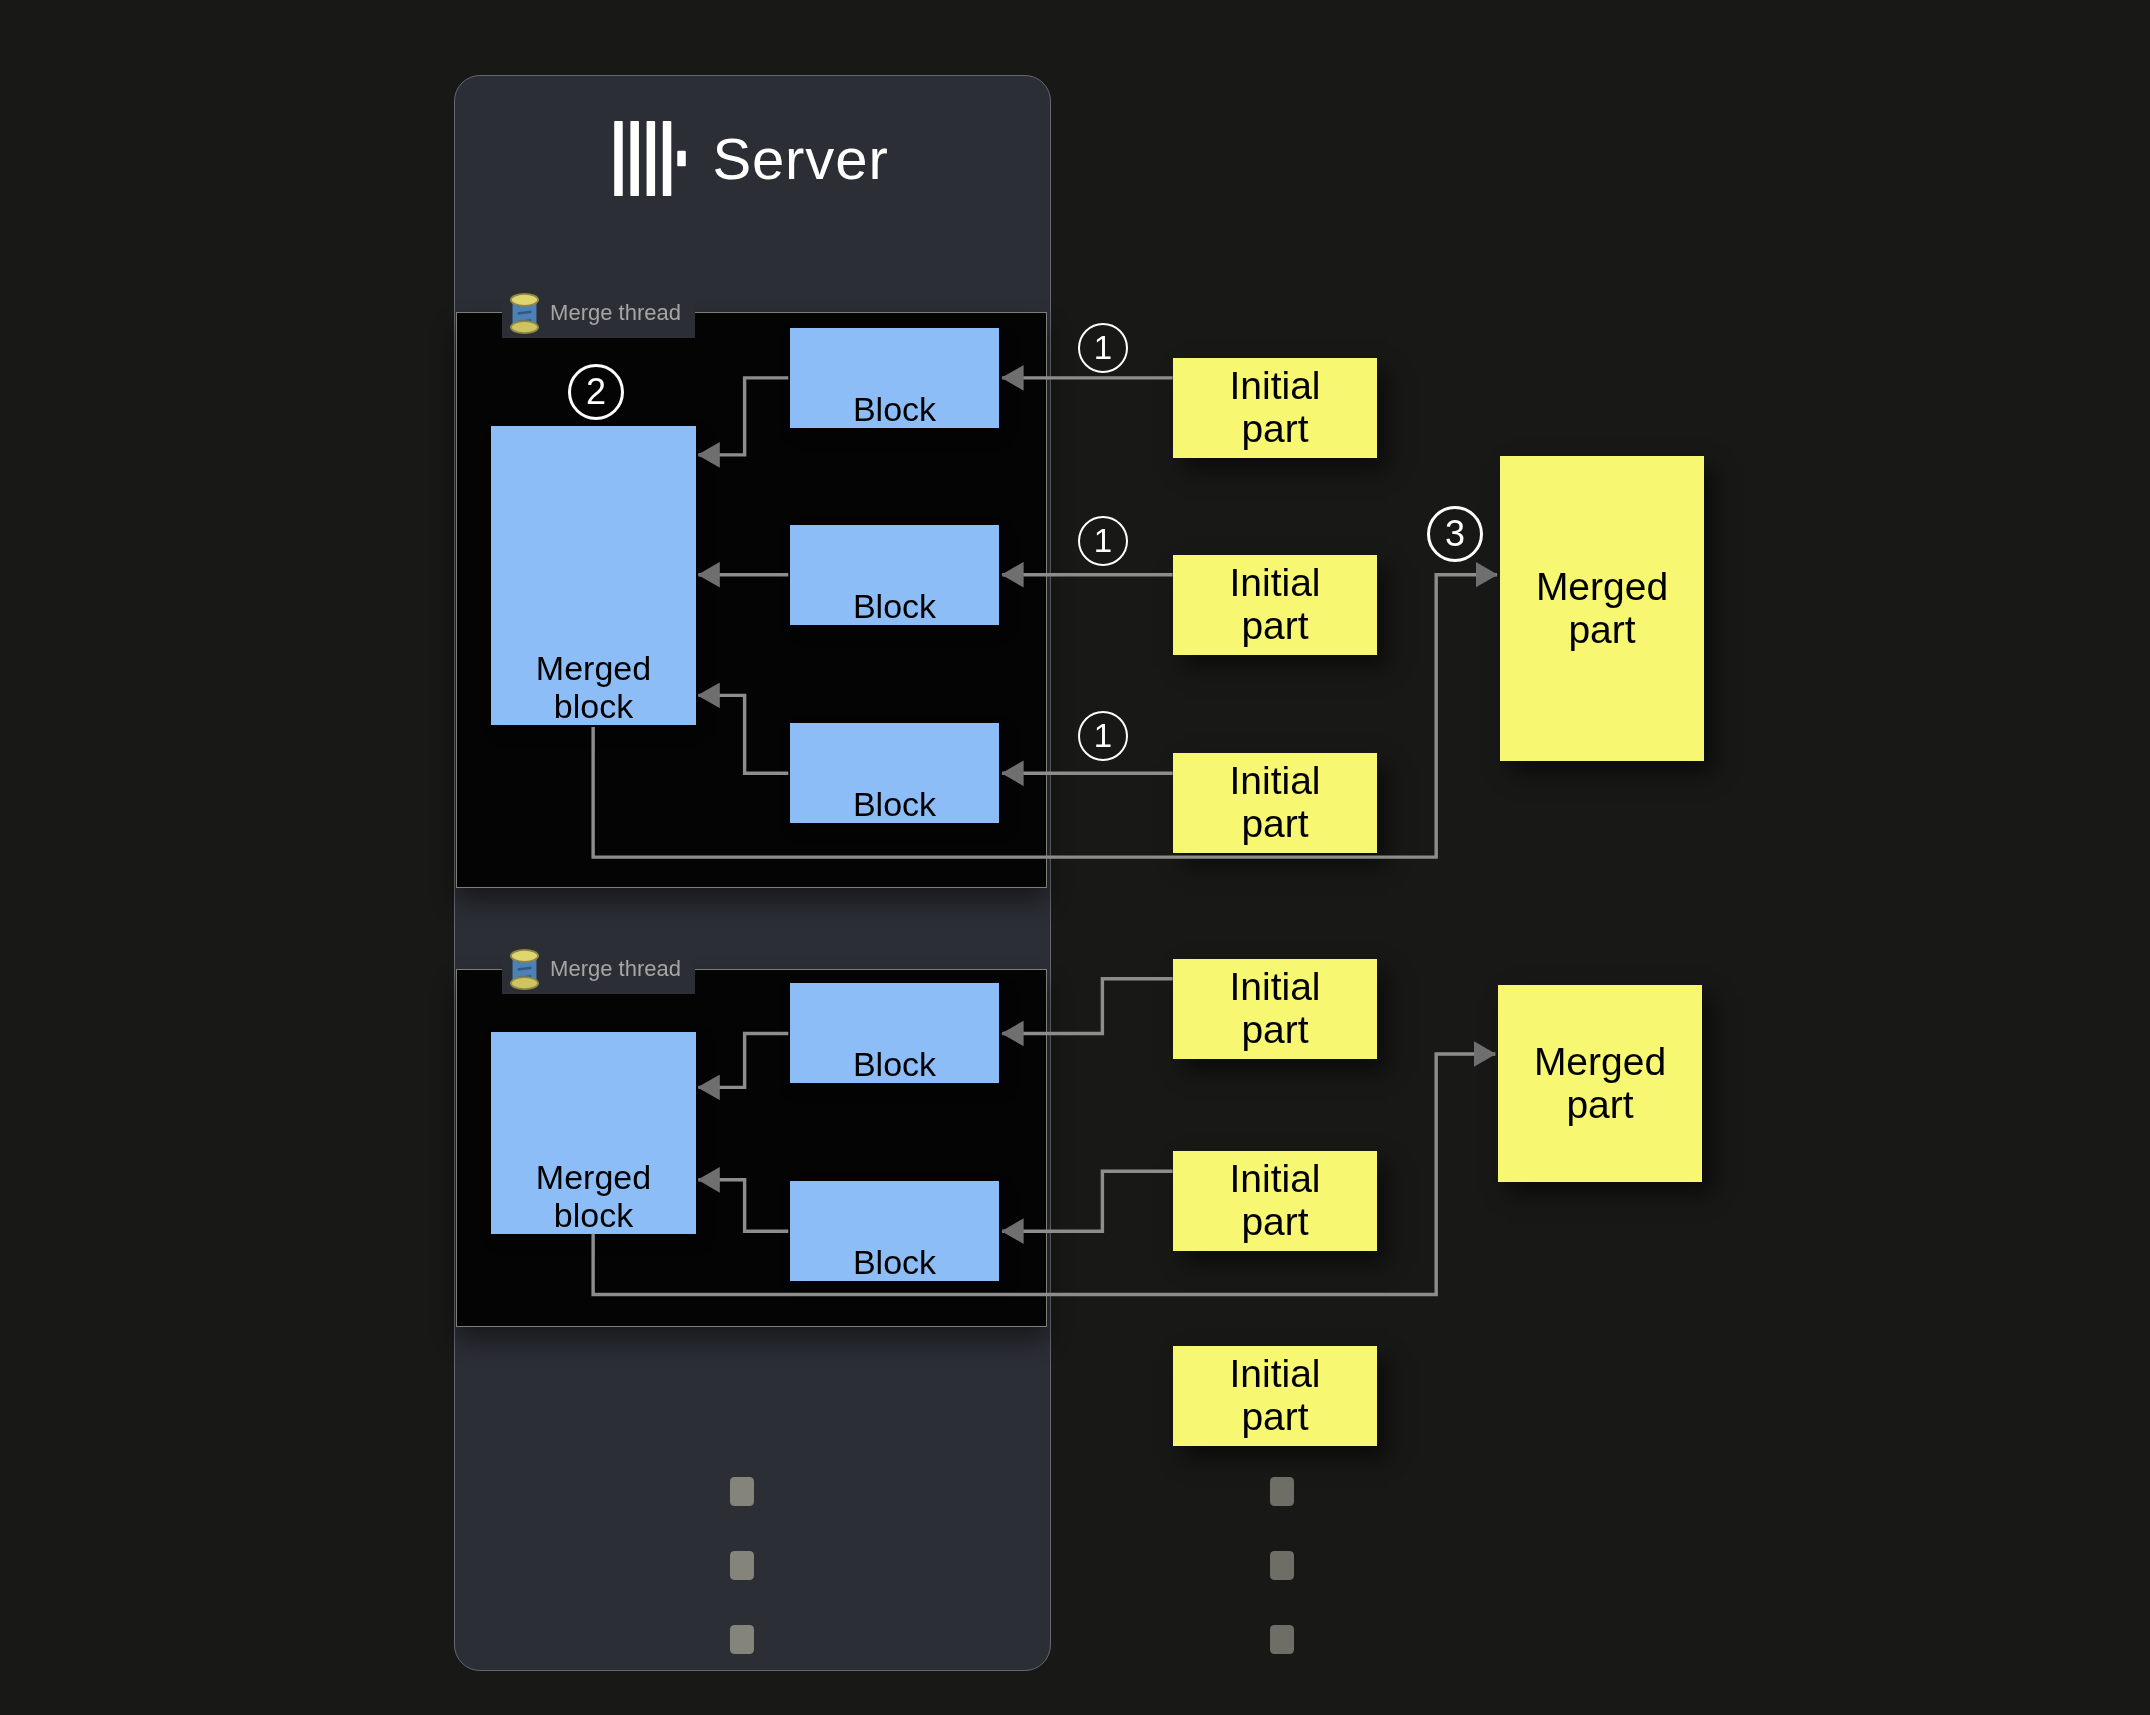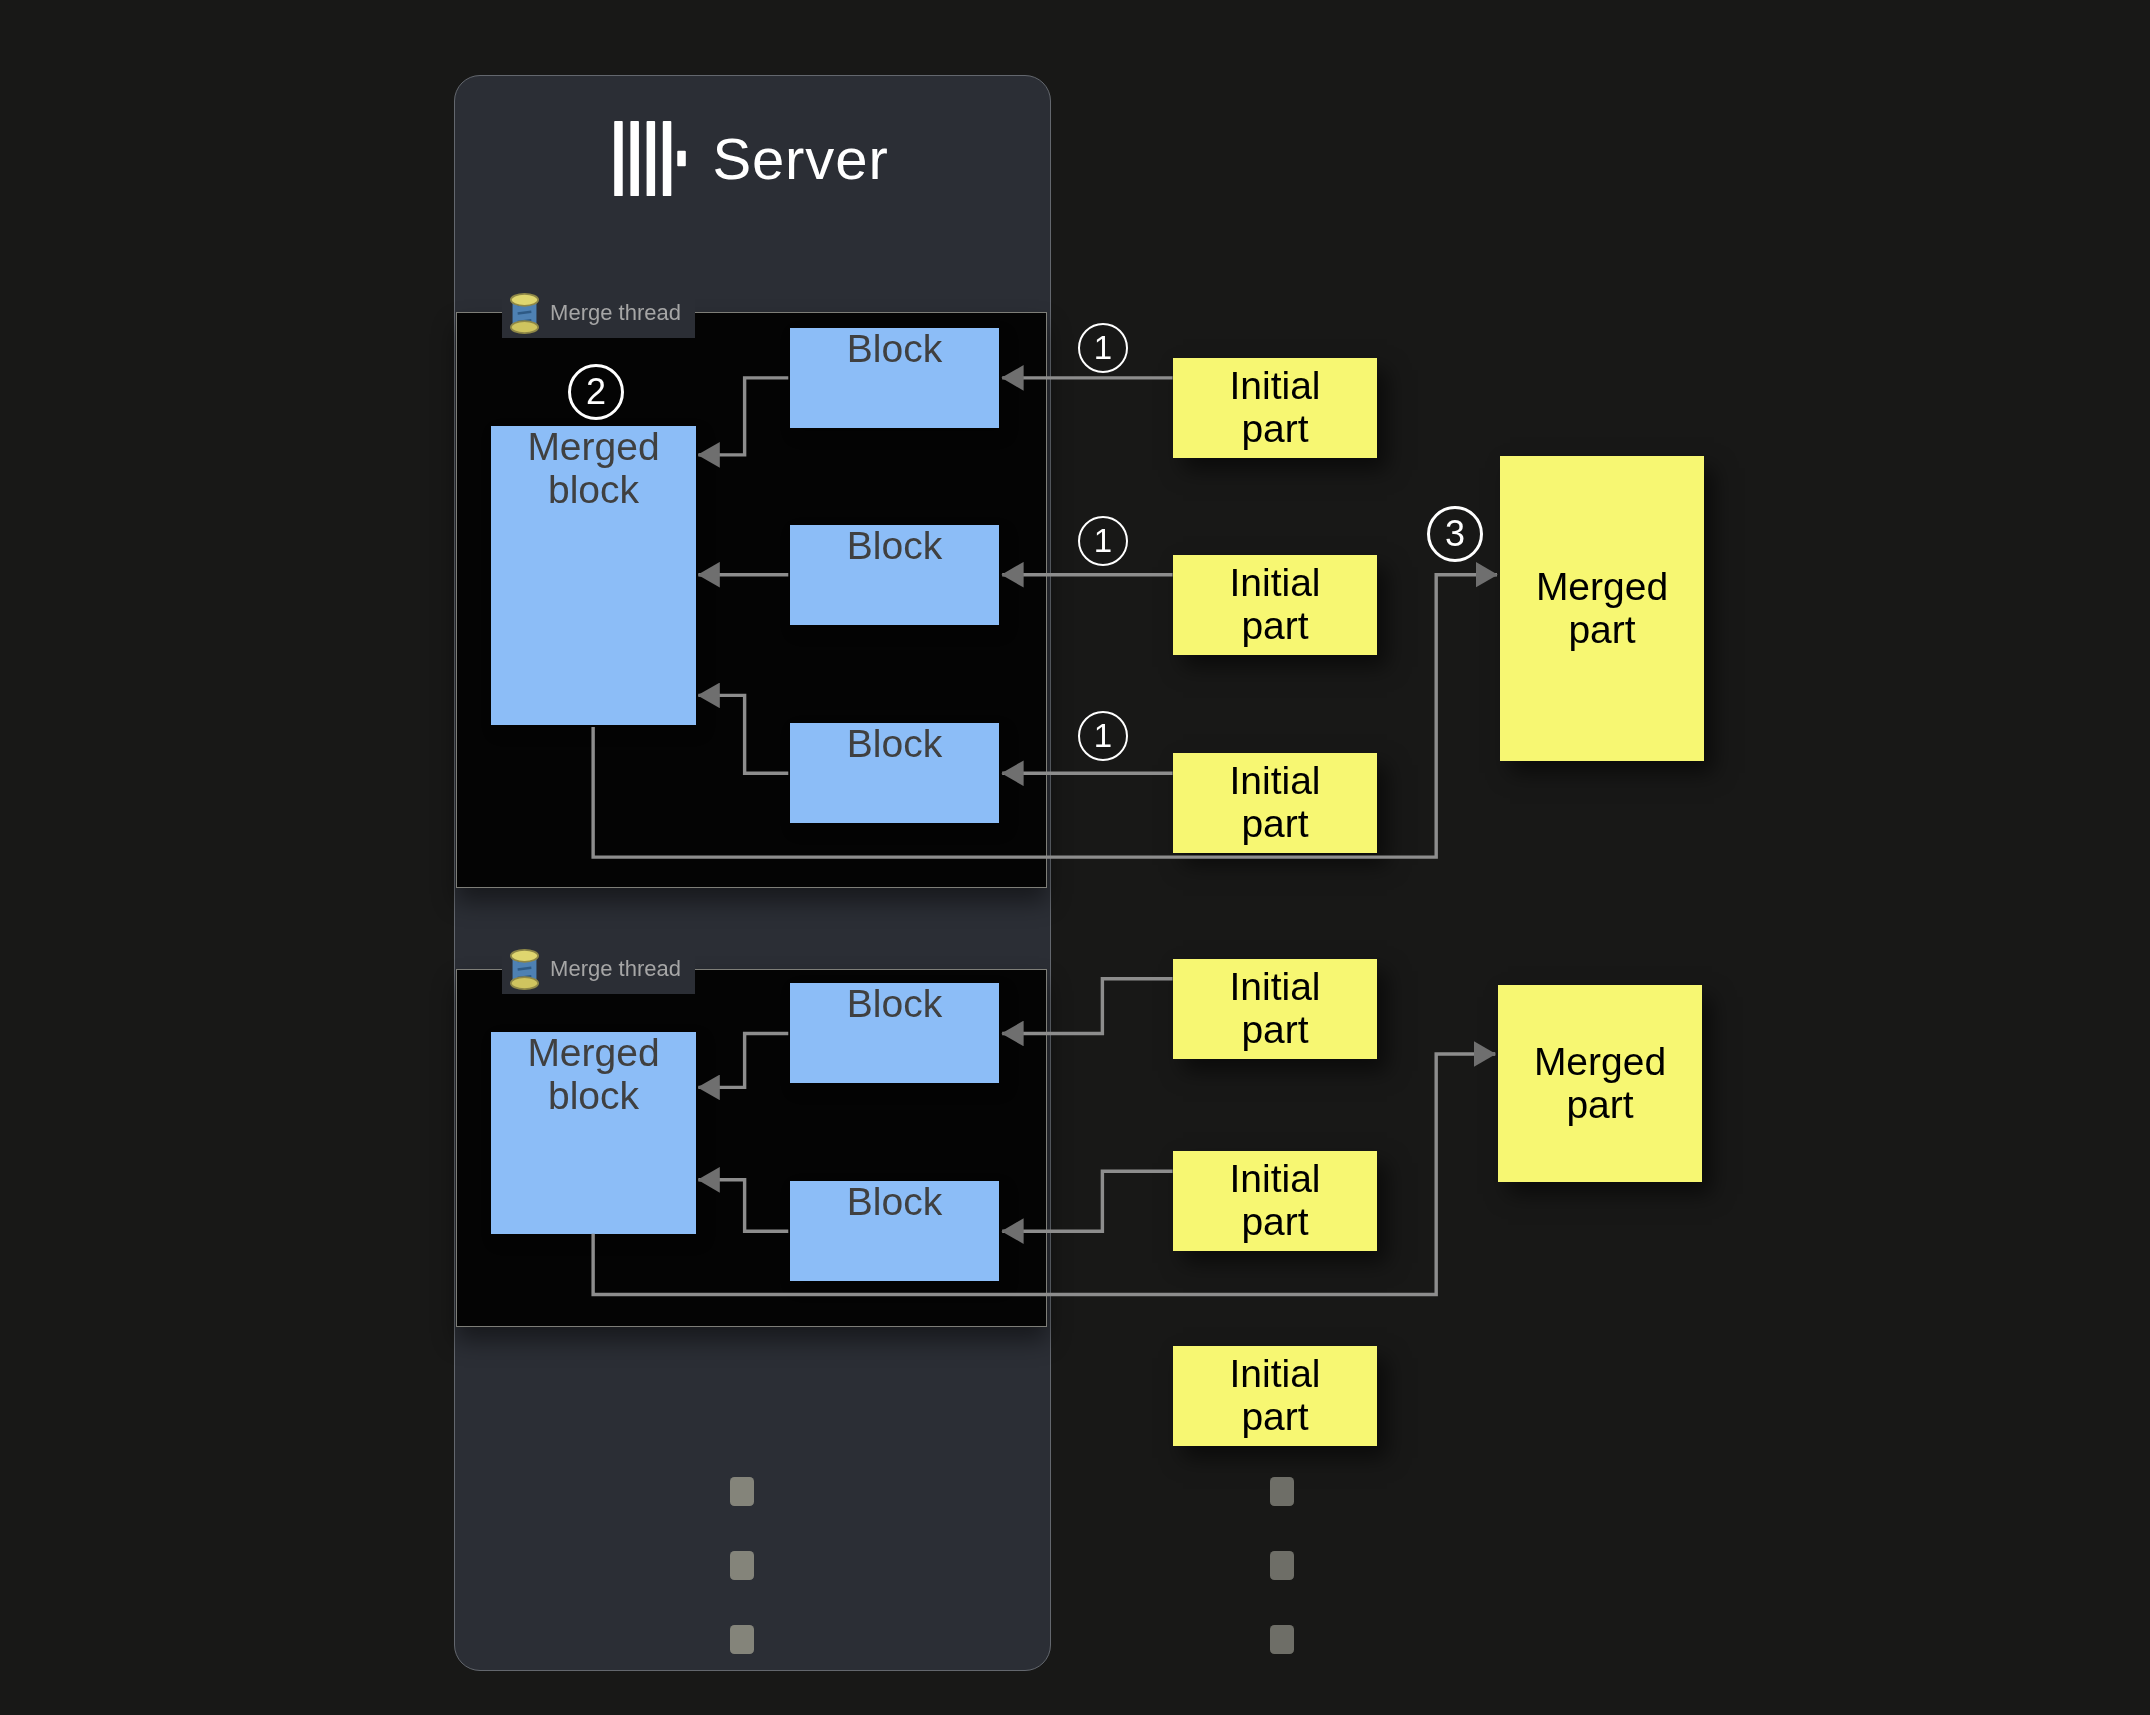--- a/index.html
+++ b/index.html
@@ -11,22 +11,22 @@
   .canvas{position:relative;width:2150px;height:1716px;background:var(--bg);
     font-family:"Liberation Sans",sans-serif;overflow:hidden;}
   .abs{position:absolute;}
   .server-panel{background:var(--panel);border:1.7px solid var(--panel-border);border-radius:26px;}
   .server-header{display:flex;align-items:center;justify-content:center;gap:26px;color:var(--white);}
   .server-title{font-size:58px;letter-spacing:0.9px;}
   .thread-box{background:var(--box);border:1.7px solid var(--box-border);
     box-shadow:0 13.7px 22px rgba(0,0,0,.45);}
   .legend{display:flex;align-items:center;gap:10.3px;background:var(--panel);
     padding:0 13.7px 0 6.8px;height:50px;color:var(--legend);font-size:22px;white-space:nowrap;}
-  .bluebox{background:var(--blue);color:#404040;display:flex;align-items:flex-start;justify-content:center;
-    text-align:center;font-size:39px;line-height:1.1;box-shadow:5.1px 6.8px 12px rgba(0,0,0,.35);}
+  .bluebox{background:var(--blue);color:#000000;display:flex;align-items:flex-end;justify-content:center;
+    text-align:center;font-size:34px;line-height:1.1;box-shadow:5.1px 6.8px 12px rgba(0,0,0,.35);}
   .yellowbox{background:var(--yellow);color:#000;display:flex;align-items:center;justify-content:center;
     text-align:center;font-size:39px;line-height:1.1;box-shadow:10.3px 12px 20.5px rgba(0,0,0,.55);margin-top:30px;}
   .badge{border:3.4px solid var(--white);border-radius:50%;color:var(--white);
     display:flex;align-items:center;justify-content:center;background:transparent;}
   .badge.small{width:46px;height:46px;font-size:33px;border-width:2.6px;}
   .badge.big{width:50px;height:50px;font-size:36px;}
   .dot{width:24px;height:29px;border-radius:4.3px;}
   .dot.left{background:#84847a;}
   .dot.right{background:#6e6e67;}
   svg.wires{position:absolute;left:0;top:0;pointer-events:none;}

